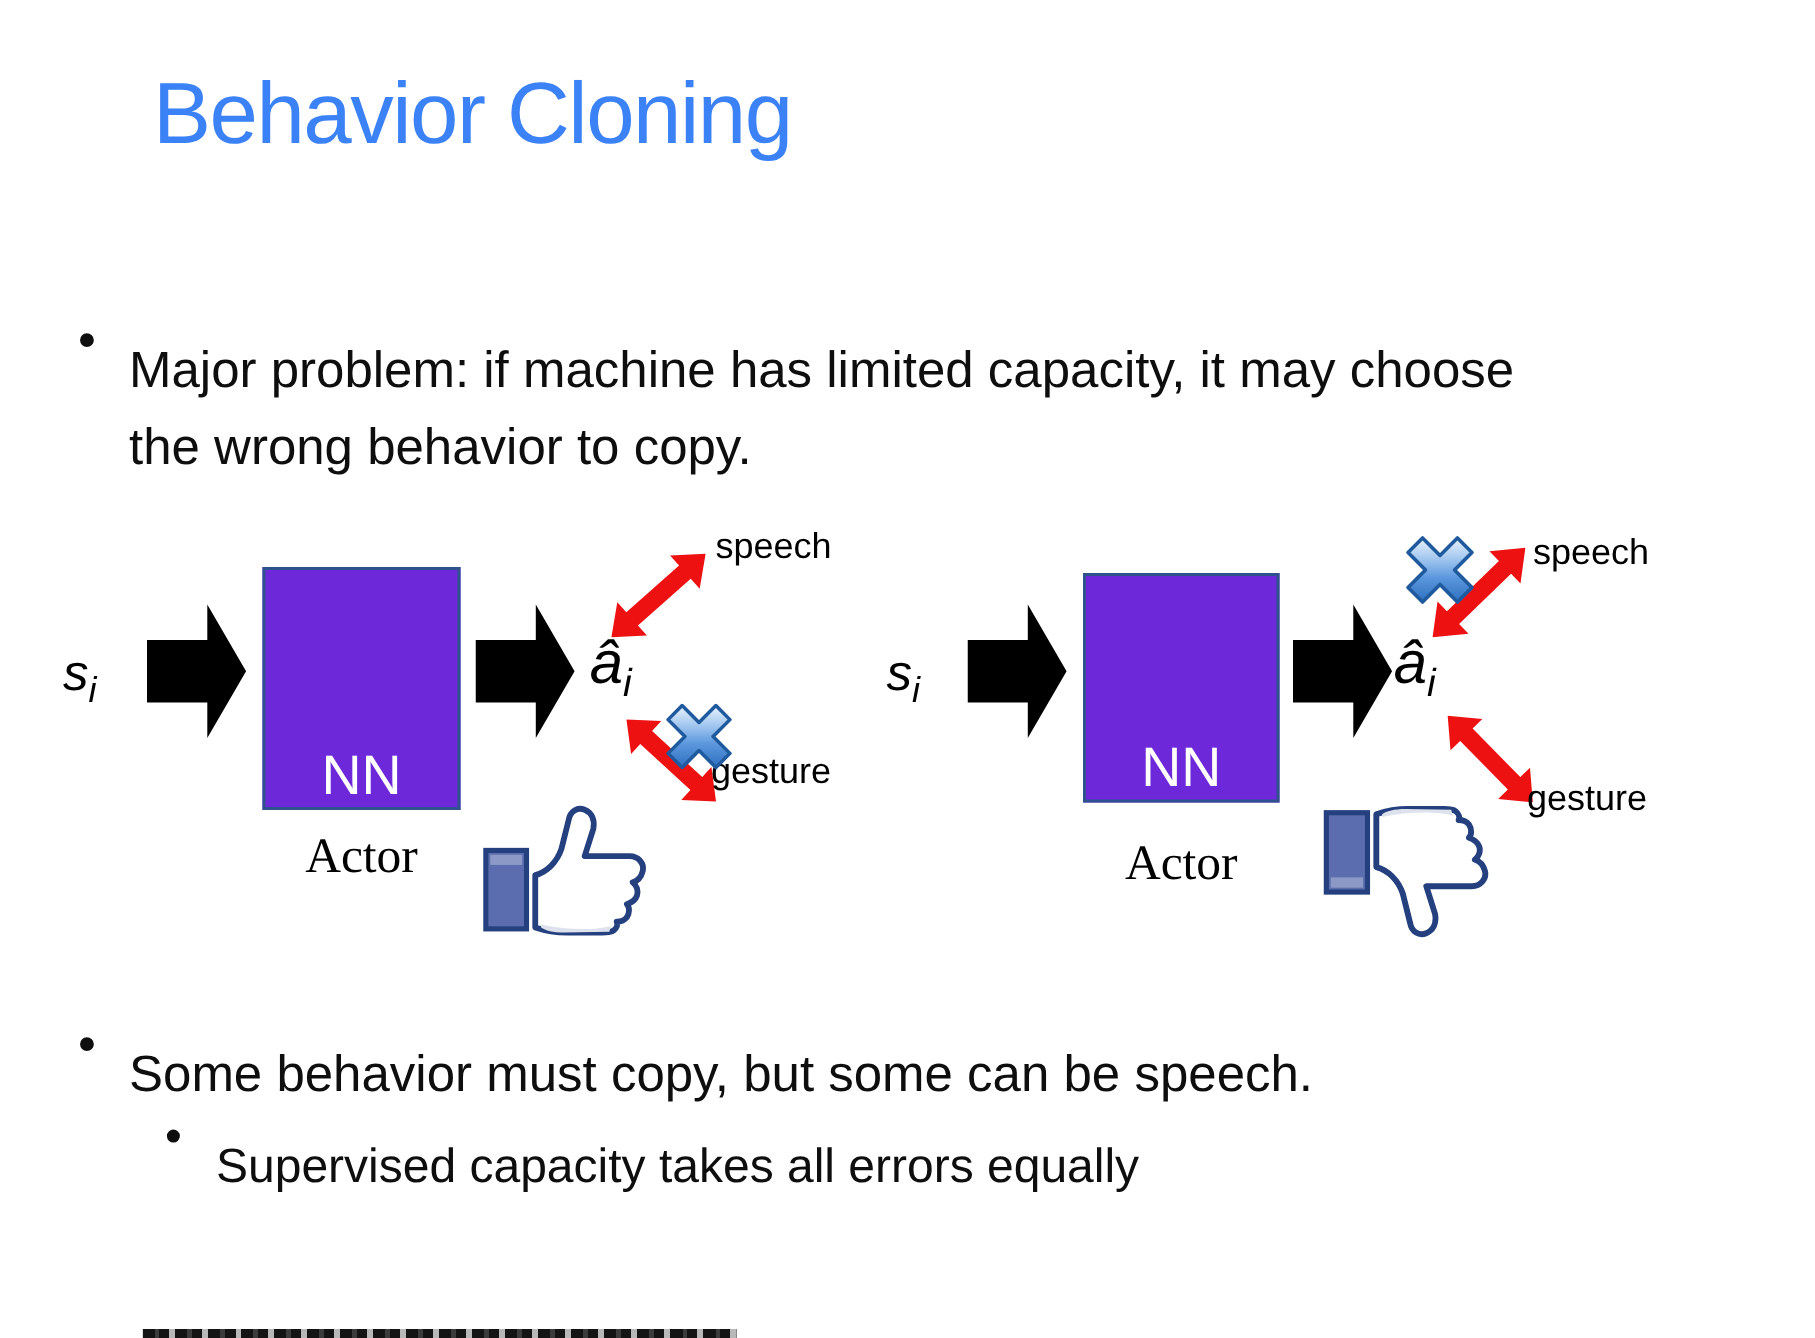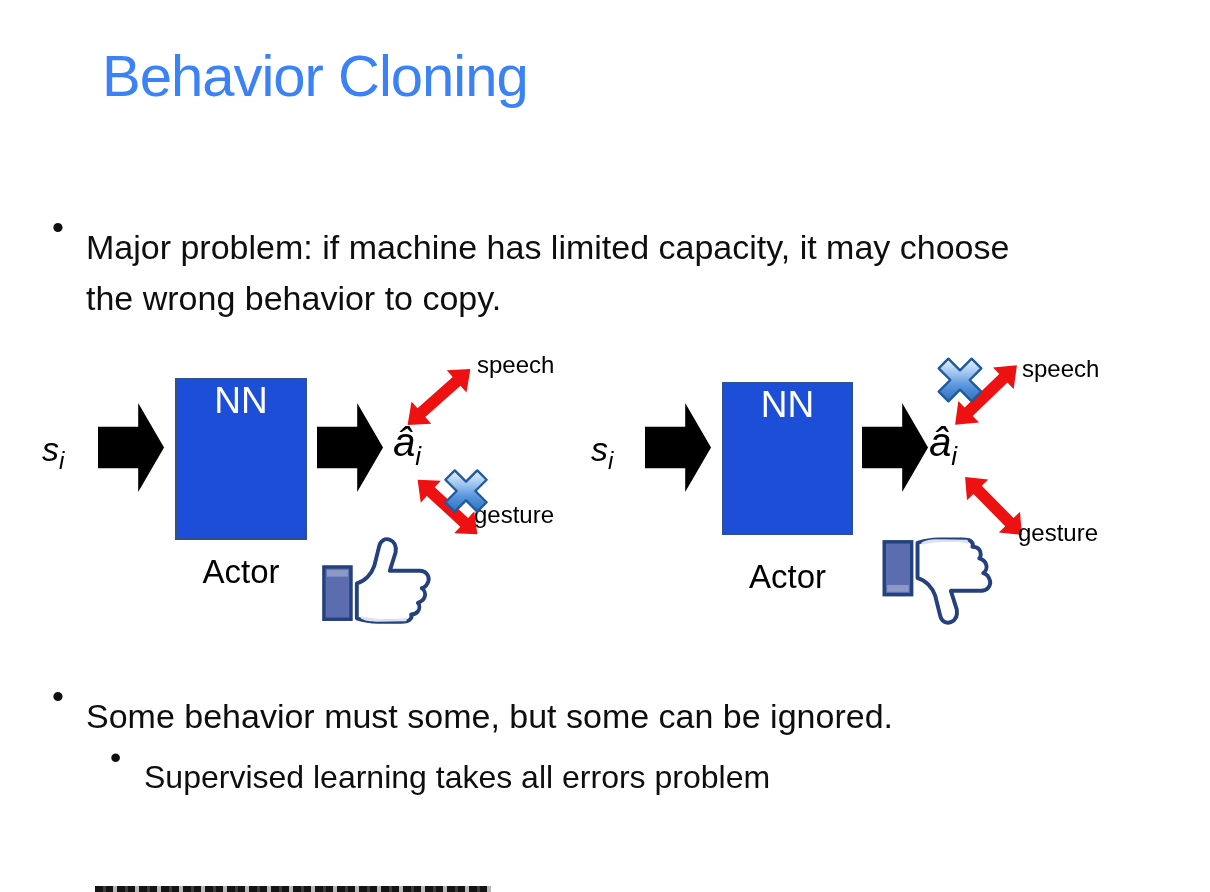--- a/index.html
+++ b/index.html
@@ -15,25 +15,25 @@
   .bullet-row{display:flex;align-items:flex-start;}
   .b1{left:52px;top:202px;width:1010px;font-size:34px;line-height:1.5;}
   .b2{left:52px;top:672px;width:1100px;font-size:34px;line-height:1.45;}
   .b3{left:110px;top:735px;width:1000px;font-size:32px;line-height:1.4;}
   .bullet-marker{flex:0 0 auto;width:34px;text-align:left;}
   .bullet-text{flex:1 1 auto;margin-top:20px;}
   
   .state-label{font-size:34px;color:#000;font-style:italic;}
   .state-label sub{font-size:24px;}
   .nn-box{
-    background:#1d4ed8;border:2px solid #2F528F;box-sizing:border-box;
-    display:flex;align-items:flex-start;justify-content:center;
+    background:#6d28d9;border:2px solid #2F528F;box-sizing:border-box;
+    display:flex;align-items:flex-end;justify-content:center;
   }
   .nn-text{color:#ffffff;font-size:37px;}
-  .actor-label{font-size:33px;color:#000;text-align:center;}
+  .actor-label{font-size:33px;color:#000;text-align:center;font-family:Liberation Serif, serif;}
   .ahat{font-family:Liberation Sans, sans-serif;font-style:italic;font-size:40px;color:#000;line-height:1;}
   .ahat sub{font-size:26px;font-style:italic;}
   .rel-label{font-size:24px;color:#000;white-space:nowrap;}
   .arrow-wrap svg{display:block;width:100%;height:100%;}
   .cutoff{
     left:95px;top:886px;width:396px;height:6px;
     background:repeating-linear-gradient(90deg,#141414 0 8px,#3c3c3c 8px 11px,#141414 11px 18px,rgba(20,20,20,.3) 18px 22px);
   }
 </style>
 </head>
@@ -175,23 +175,23 @@
       <path d="M38 89 L38 53 C46 51 53 44 56 35 L61 15 C62 9 67 6 72 8 C77 10 79 15 78 21 L72 40 L103 40
                C109 40 113 45 112 50 C111 54 109 57 105 58 C108 60 109 64 108 67 C107 70 104 72 101 73
                C103 75 103 79 101 82 C99.5 84 97 85 94 85 C95 87 94 89.5 92 91 C90 92.5 87 92.5 84 92.5
                L60 92.5 C52 92.5 44 91 38 89 Z" fill="#ffffff" stroke="#25407E" stroke-width="4" stroke-linejoin="round"></path>
       <path d="M42 87 C60 91 80 91 90 88 L89 92 L58 92.5 C50 92.5 45 91 42 89 Z" fill="#dde2ec"></path>
     </svg>
   </div>
 
   <div class="abs bullet-row b2">
     <span class="bullet-marker">•</span>
-    <span class="bullet-text">Some behavior must some, but some can be ignored.</span>
+    <span class="bullet-text">Some behavior must copy, but some can be speech.</span>
   </div>
 
   <div class="abs bullet-row b3">
     <span class="bullet-marker">•</span>
-    <span class="bullet-text">Supervised learning takes all errors problem</span>
+    <span class="bullet-text">Supervised capacity takes all errors equally</span>
   </div>
 
   <div class="abs cutoff"></div>
 
 </div>
 
 </body></html>

